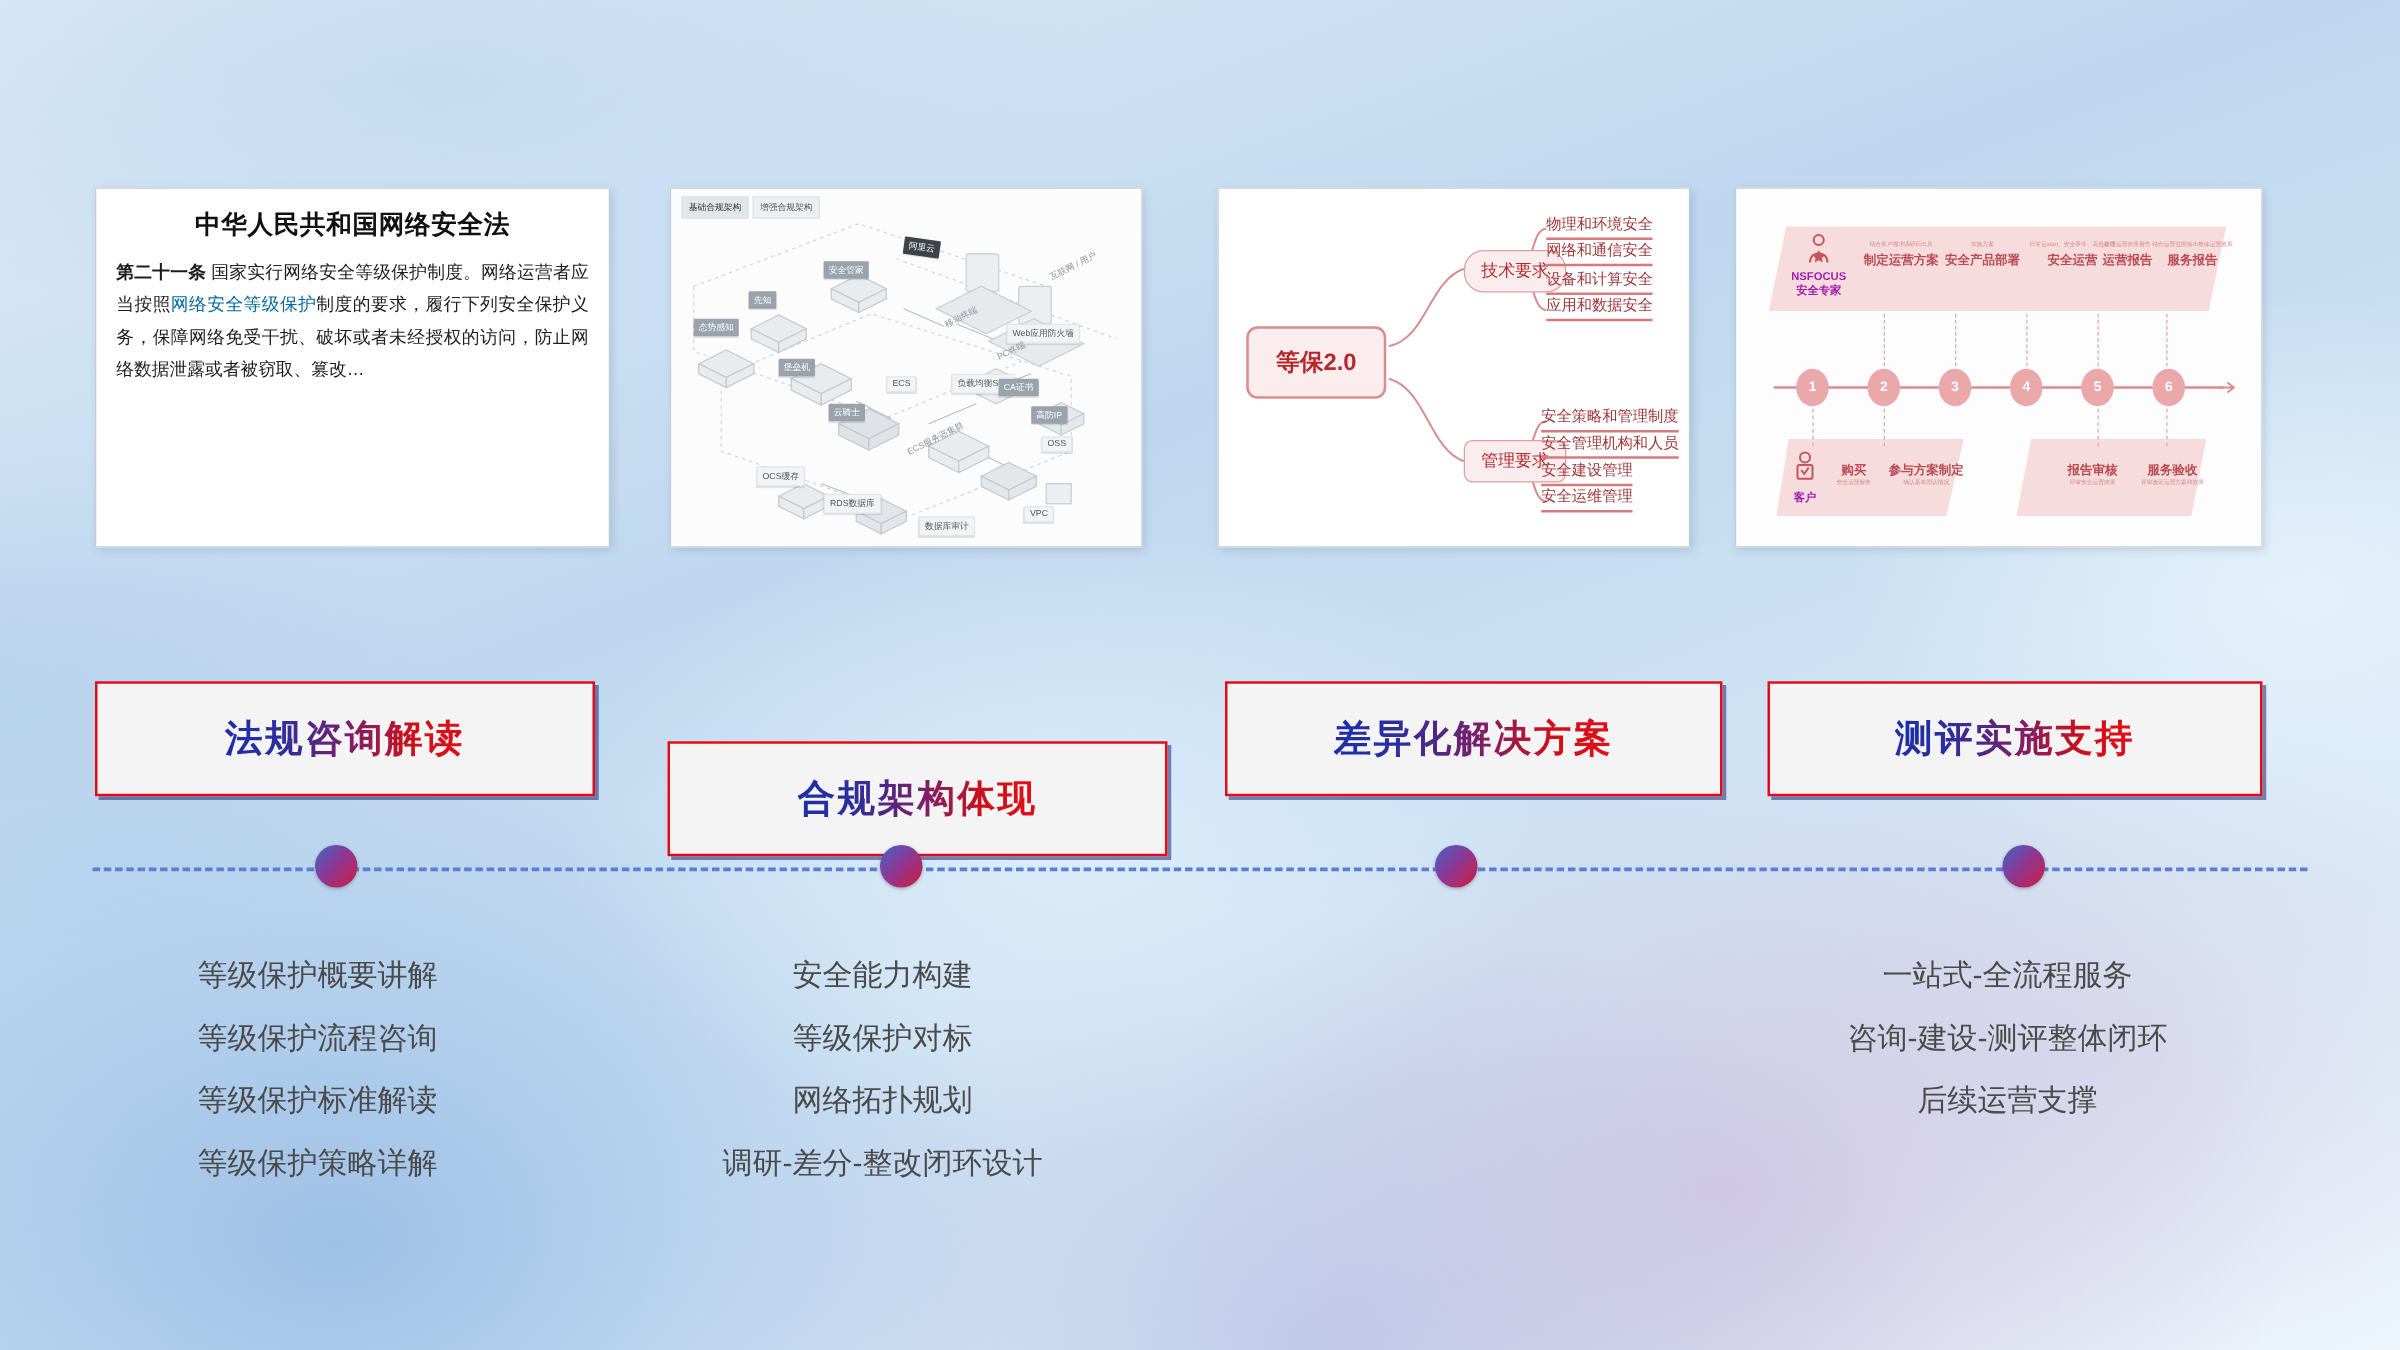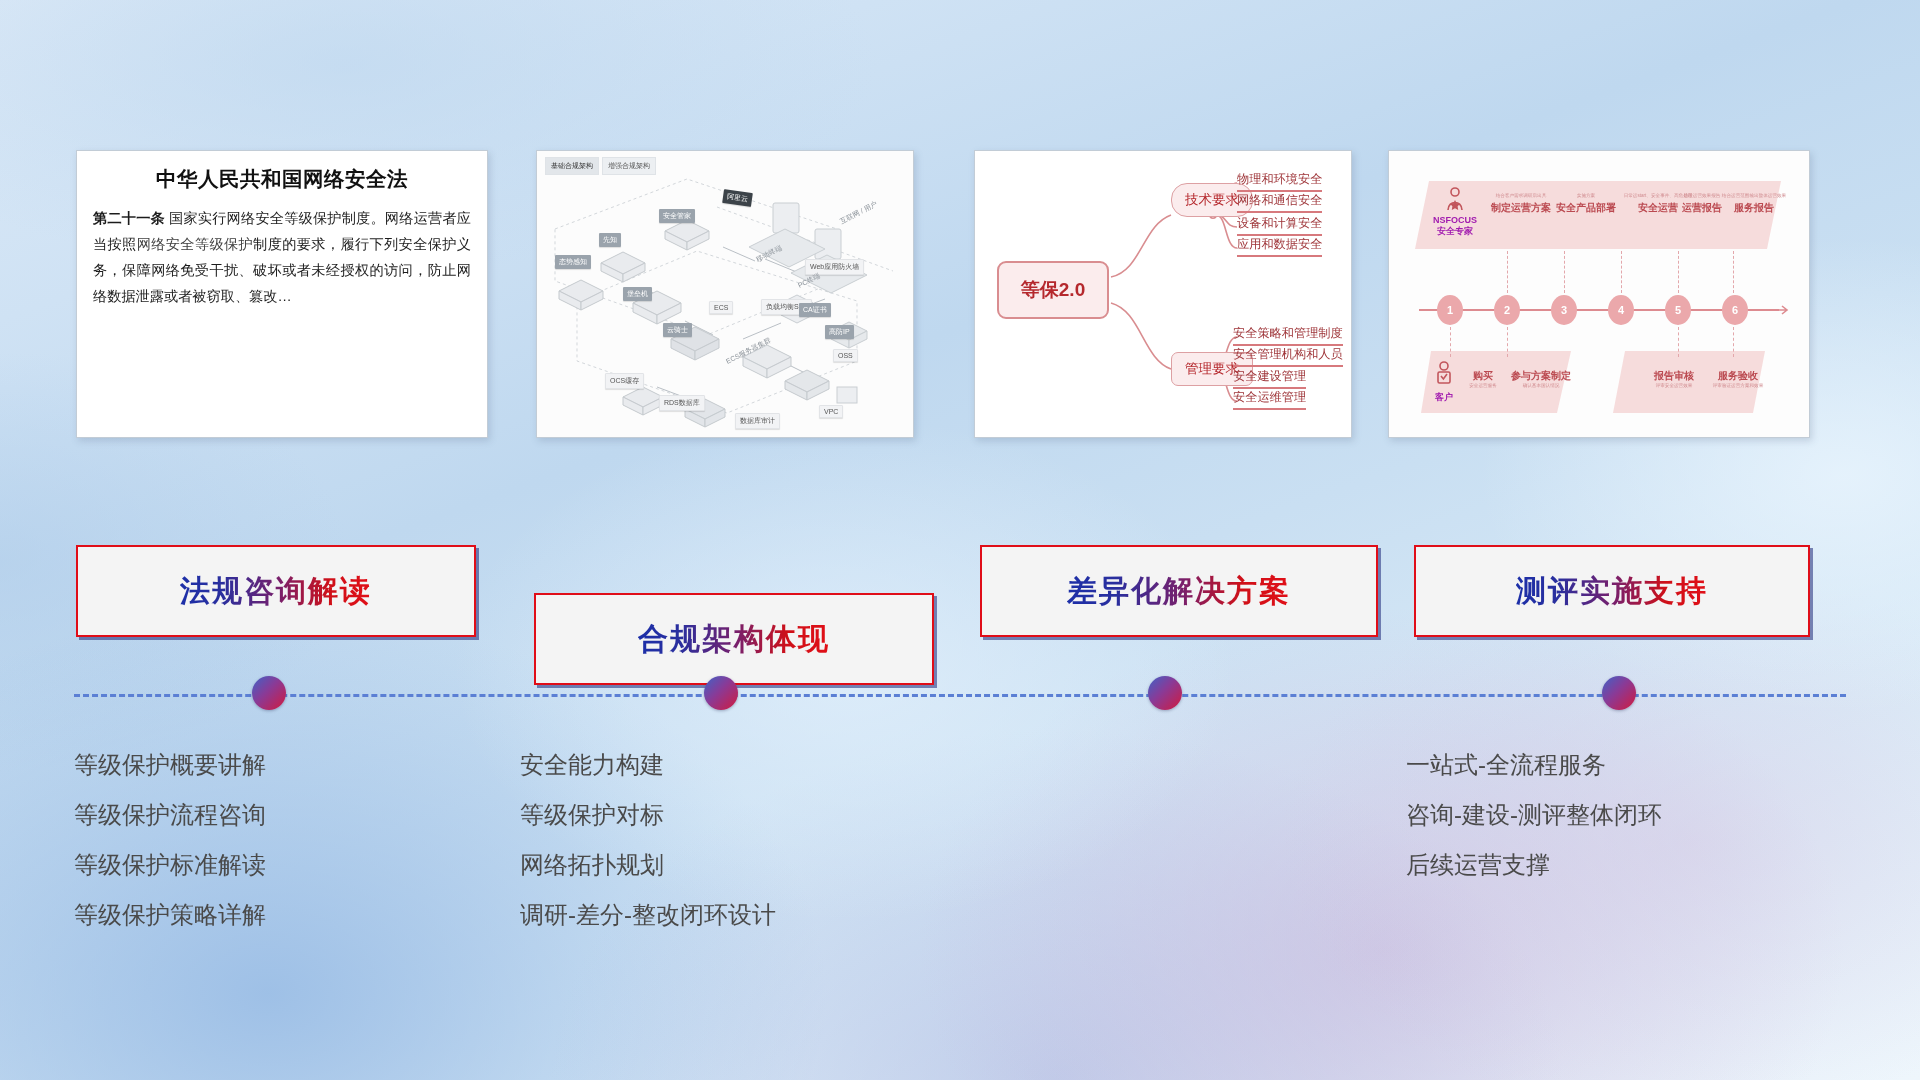--- a/index.html
+++ b/index.html
@@ -39,21 +39,21 @@
   .card.c4 { left:1388px; width:422px; }
 
   
   .law { padding:14px 16px 0 16px; color:#1c1c1c; }
   .law-title {
     text-align:center; font-size:20.5px; font-weight:700; letter-spacing:.5px;
     margin-bottom:12px; color:#111;
   }
   .law-p { font-size:14.2px; line-height:26px; text-align:justify; margin-bottom:5px; }
   .law-p b { font-weight:700; }
-  .law-red { color:#404040; }
+  .law-red { color:#0369a1; }
 
   
   .arch { position:relative; width:100%; height:100%; background:#fcfcfc; }
   .arch-tabs { position:absolute; left:8px; top:6px; display:flex; gap:3px; }
   .arch-tab {
     font-size:7px; padding:3px 5px; color:#555; background:#eceff2;
     border:1px solid #dfe3e7; white-space:nowrap;
   }
   .arch-tab.on { background:#e2e6ea; color:#333; }
   .arch svg { position:absolute; left:0; top:0; }
@@ -138,21 +138,21 @@
     background:linear-gradient(135deg,#3f63c8 0%,#8a3a96 45%,#d21a3e 100%);
     box-shadow:0 1px 3px rgba(40,50,90,.35);
   }
   .tl-dot.d1 { left:252px; }
   .tl-dot.d2 { left:704px; }
   .tl-dot.d3 { left:1148px; }
   .tl-dot.d4 { left:1602px; }
 
   
   #lists { position:absolute; left:0; top:740px; width:1920px; height:220px; }
-  .col { position:absolute; top:0; }
+  .col { position:absolute; top:16px; text-align:center; }
   .col.k1 { left:74px;   width:360px; }
   .col.k2 { left:520px;  width:372px; }
   .col.k3 { left:962px;  width:372px; }
   .col.k4 { left:1406px; width:400px; }
   .col p {
     font-size:24px; color:#4a4a4a; line-height:50px; white-space:nowrap;
     font-weight:400;
   }
 </style>
 </head>
@@ -308,21 +308,21 @@
           <path d="M241 64 C 252 64, 250 97, 262 97"></path>
           <path d="M241 218 C 252 218, 250 186, 262 186"></path>
           <path d="M241 218 C 252 218, 250 207, 262 207"></path>
           <path d="M241 218 C 252 218, 250 229, 262 229"></path>
           <path d="M241 218 C 252 218, 250 250, 262 250"></path>
         </g>
       </svg>
 
       <div class="mm-root">等保2.0</div>
 
-      <div class="mm-branch" style="left:196px; top:32px;border-radius:16px;">技术要求</div>
+      <div class="mm-branch" style="left:196px; top:49px;border-radius:16px;">技术要求</div>
       <div class="mm-branch" style="left:196px; top:201px;">管理要求</div>
 
       <div class="mm-leaf" style="left:262px; top:20px;">物理和环境安全</div>
       <div class="mm-leaf" style="left:262px; top:41px;">网络和通信安全</div>
       <div class="mm-leaf" style="left:262px; top:64px;">设备和计算安全</div>
       <div class="mm-leaf" style="left:262px; top:85px;">应用和数据安全</div>
 
       <div class="mm-leaf" style="left:258px; top:174px;">安全策略和管理制度</div>
       <div class="mm-leaf" style="left:258px; top:195px;">安全管理机构和人员</div>
       <div class="mm-leaf" style="left:258px; top:217px;">安全建设管理</div>

